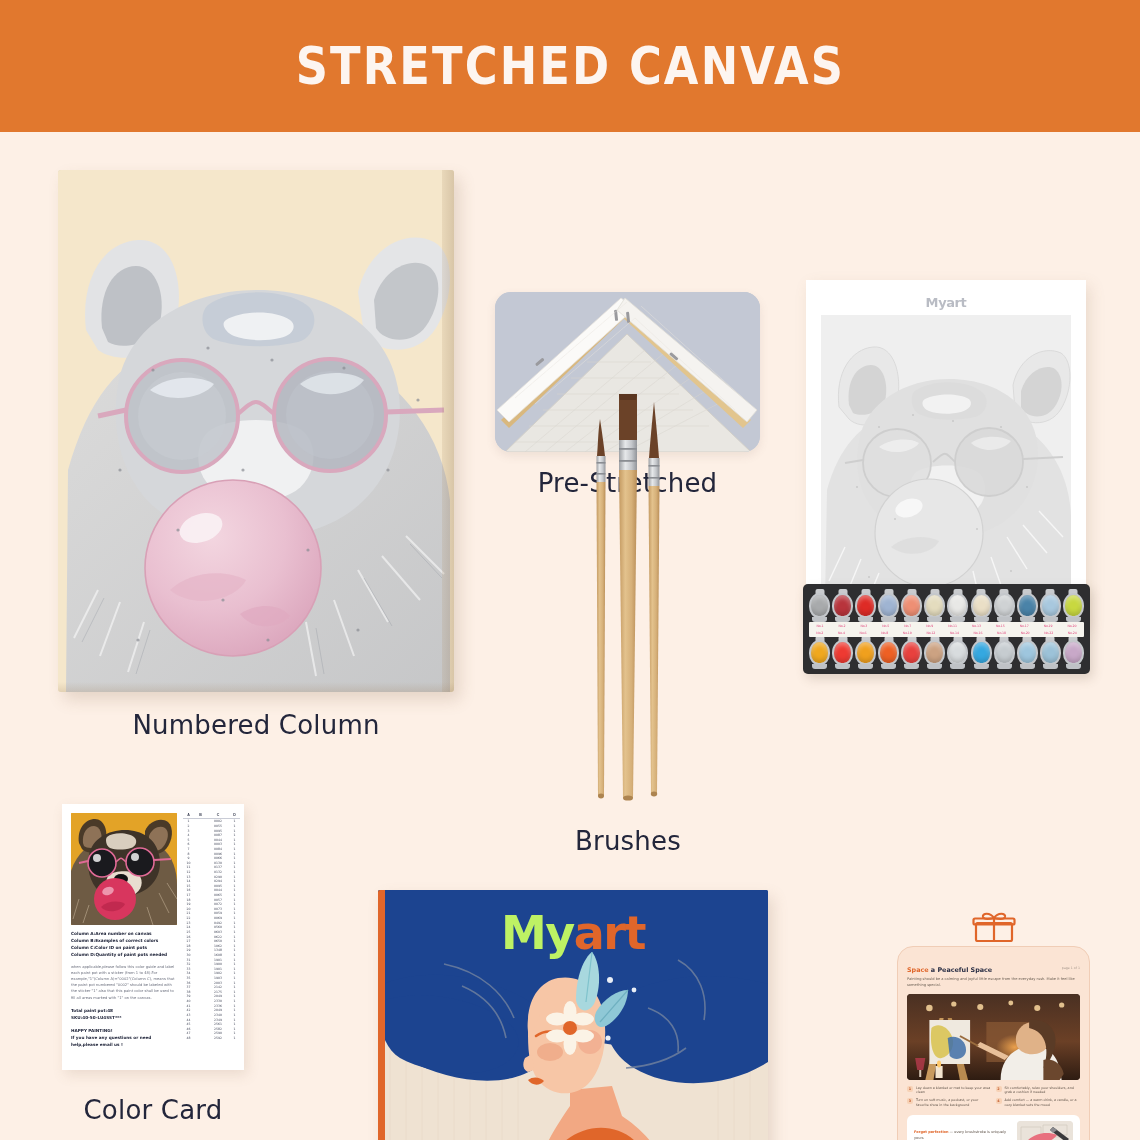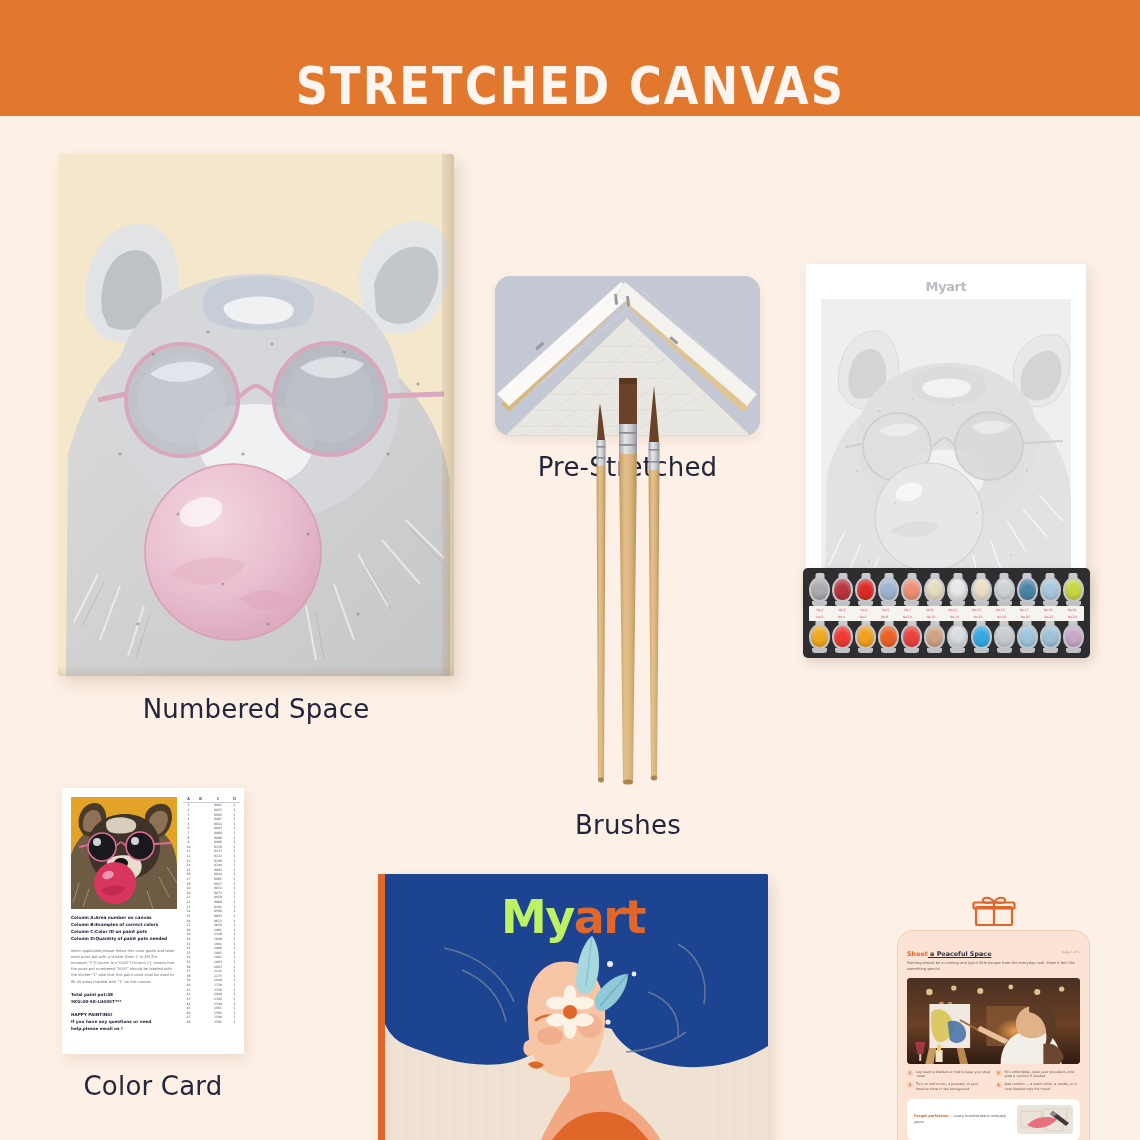--- a/index.html
+++ b/index.html
@@ -6,23 +6,23 @@
   html, body { width: 1140px; height: 1140px; }
   body {
     background: #FDF0E6;
     font-family: "Liberation Sans", sans-serif;
     overflow: hidden;
     position: relative;
   }
 
   
   .header {
-    width: 1140px; height: 116px;
+    width: 1140px; height: 132px;
     background: #E1782E;
-    display: flex; align-items: flex-end; justify-content: center;
+    display: flex; align-items: center; justify-content: center;
   }
   .header-title {
     color: #FDF5F0;
     font-size: 52px;
     font-weight: 700;
     letter-spacing: 2.5px;
     transform: scaleX(0.86);
     font-family: "DejaVu Sans", sans-serif;
   }
 
@@ -184,21 +184,21 @@
   .pdf-card {
     position:absolute; left:0; right:0; top:32px; bottom:0;
     background:#FBE4D4; border:1px solid #F0CDB6; border-radius:16px;
     padding:10px 9px;
   }
   .pdf-inner {
     position:absolute; left:9px; right:9px; top:19px; bottom:22px;
   }
   .pdf-h { font-size:6.4px; font-weight:700; font-family:"DejaVu Sans", sans-serif; }
   .pdf-h .o { color:#E0662A; }
-  .pdf-h .d { color:#2A2F45;text-decoration:underline; }
+  .pdf-h .d { color:#2A2F45; }
   .pdf-page { float:right; font-size:3.2px; color:#A89A8E; font-weight:400; }
   .pdf-sub { font-size:3.6px; color:#6C6055; line-height:1.6; margin-top:3px;
     font-family:"DejaVu Sans", sans-serif; }
   .pdf-photo { width:100%; height:86px; margin-top:5px; border-radius:4px; overflow:hidden;
     position:relative; background:#3A2418; }
   .pdf-tips { display:flex; flex-wrap:wrap; margin-top:6px; gap:3px 5px; }
   .pdf-tip { width:calc(50% - 3px); display:flex; gap:3px; }
   .pdf-tip-n {
     width:6px; height:6px; flex:0 0 6px; background:#F7D2B6; border-radius:2px;
     color:#C2592A; font-size:3.4px; display:flex; align-items:center; justify-content:center;
@@ -303,21 +303,21 @@
             <circle cx="250" cy="380" r="1.6"></circle>
           <circle cx="300" cy="460" r="1.6"></circle>
             <circle cx="80" cy="470" r="1.6"></circle>
           <circle cx="185" cy="300" r="1.6"></circle>
             <circle cx="165" cy="430" r="1.6"></circle>
           <circle cx="210" cy="470" r="1.6"></circle>
             <circle cx="360" cy="230" r="1.6"></circle>
         </g>
       </svg>
     </div>
-    <div class="caption" style="top:540px">Numbered Space</div>
+    <div class="caption" style="top:540px">Numbered Column</div>
   </div>
 
   <div class="cell ps-wrap">
     <div class="ps-photo">
       <svg viewBox="0 0 265 160" preserveAspectRatio="none" style="width:100%;height:100%">
         <rect width="265" height="160" fill="#C3C8D4"></rect>
 
         <path d="M10 160 L132 42 L256 160 Z" fill="#E9E7E2"></path>
         <path d="M10 160 L132 42 L256 160 Z" fill="none" stroke="#D2CFC8" stroke-width="1"></path>
 
@@ -966,21 +966,21 @@
             </div>
             <div class="cc-trow">
               <span class="cc-c-a">48</span>
               <span class="cc-c-b"><i class="swatch" style="background:#33220F"></i></span>
               <span class="cc-c-c">2592</span>
               <span class="cc-c-d">1</span>
             </div>
           </div>
       </div>
     </div>
-    <div class="caption" style="top:283px">Color Card</div>
+    <div class="caption" style="top:291px">Color Card</div>
   </div>
 
   <div class="cell box-wrap">
     <div class="box-body">
       <svg viewBox="0 0 390 305" preserveAspectRatio="none" style="position:absolute;inset:0;width:100%;height:100%">
         <rect width="390" height="305" fill="#1C4490"></rect>
 
         <path d="M0 104 C60 90 120 108 168 132 C210 152 248 168 300 142 C332 127 364 110 390 112 L390 305 L0 305 Z" fill="#EFE2D2"></path>
 
         <g stroke="#E3D3C0" stroke-width=".8" opacity=".55">
@@ -1065,21 +1065,21 @@
         <rect x="1.5" y="6.5" width="41" height="6" rx="1.5" fill="none" stroke="#E0662A" stroke-width="2.2"></rect>
         <path d="M22 6.5 L22 29" stroke="#E0662A" stroke-width="2.2"></path>
         <path d="M22 6 C18 0 10 1 11 5 C12 8 18 7 22 6 Z" fill="none" stroke="#E0662A" stroke-width="2.2"></path>
         <path d="M22 6 C26 0 34 1 33 5 C32 8 26 7 22 6 Z" fill="none" stroke="#E0662A" stroke-width="2.2"></path>
       </svg>
     </div>
     <div class="pdf-card">
       <div class="pdf-inner">
         <div class="pdf-h">
           <span class="pdf-page">page 1 of 1</span>
-          <span class="o">Sheet</span><span class="d"> a Peaceful Space</span>
+          <span class="o">Space</span><span class="d"> a Peaceful Space</span>
         </div>
         <div class="pdf-sub">Painting should be a calming and joyful little escape from the everyday rush. Make it feel like something special.</div>
         <div class="pdf-photo">
           <svg viewBox="0 0 170 86" preserveAspectRatio="none" style="width:100%;height:100%">
             <defs>
               <linearGradient id="room" x1="0" y1="0" x2="0" y2="1">
                 <stop offset="0%" stop-color="#4A3022"></stop>
                   <stop offset="55%" stop-color="#6B4026"></stop>
                 <stop offset="100%" stop-color="#2E1C12"></stop>
               </linearGradient>

